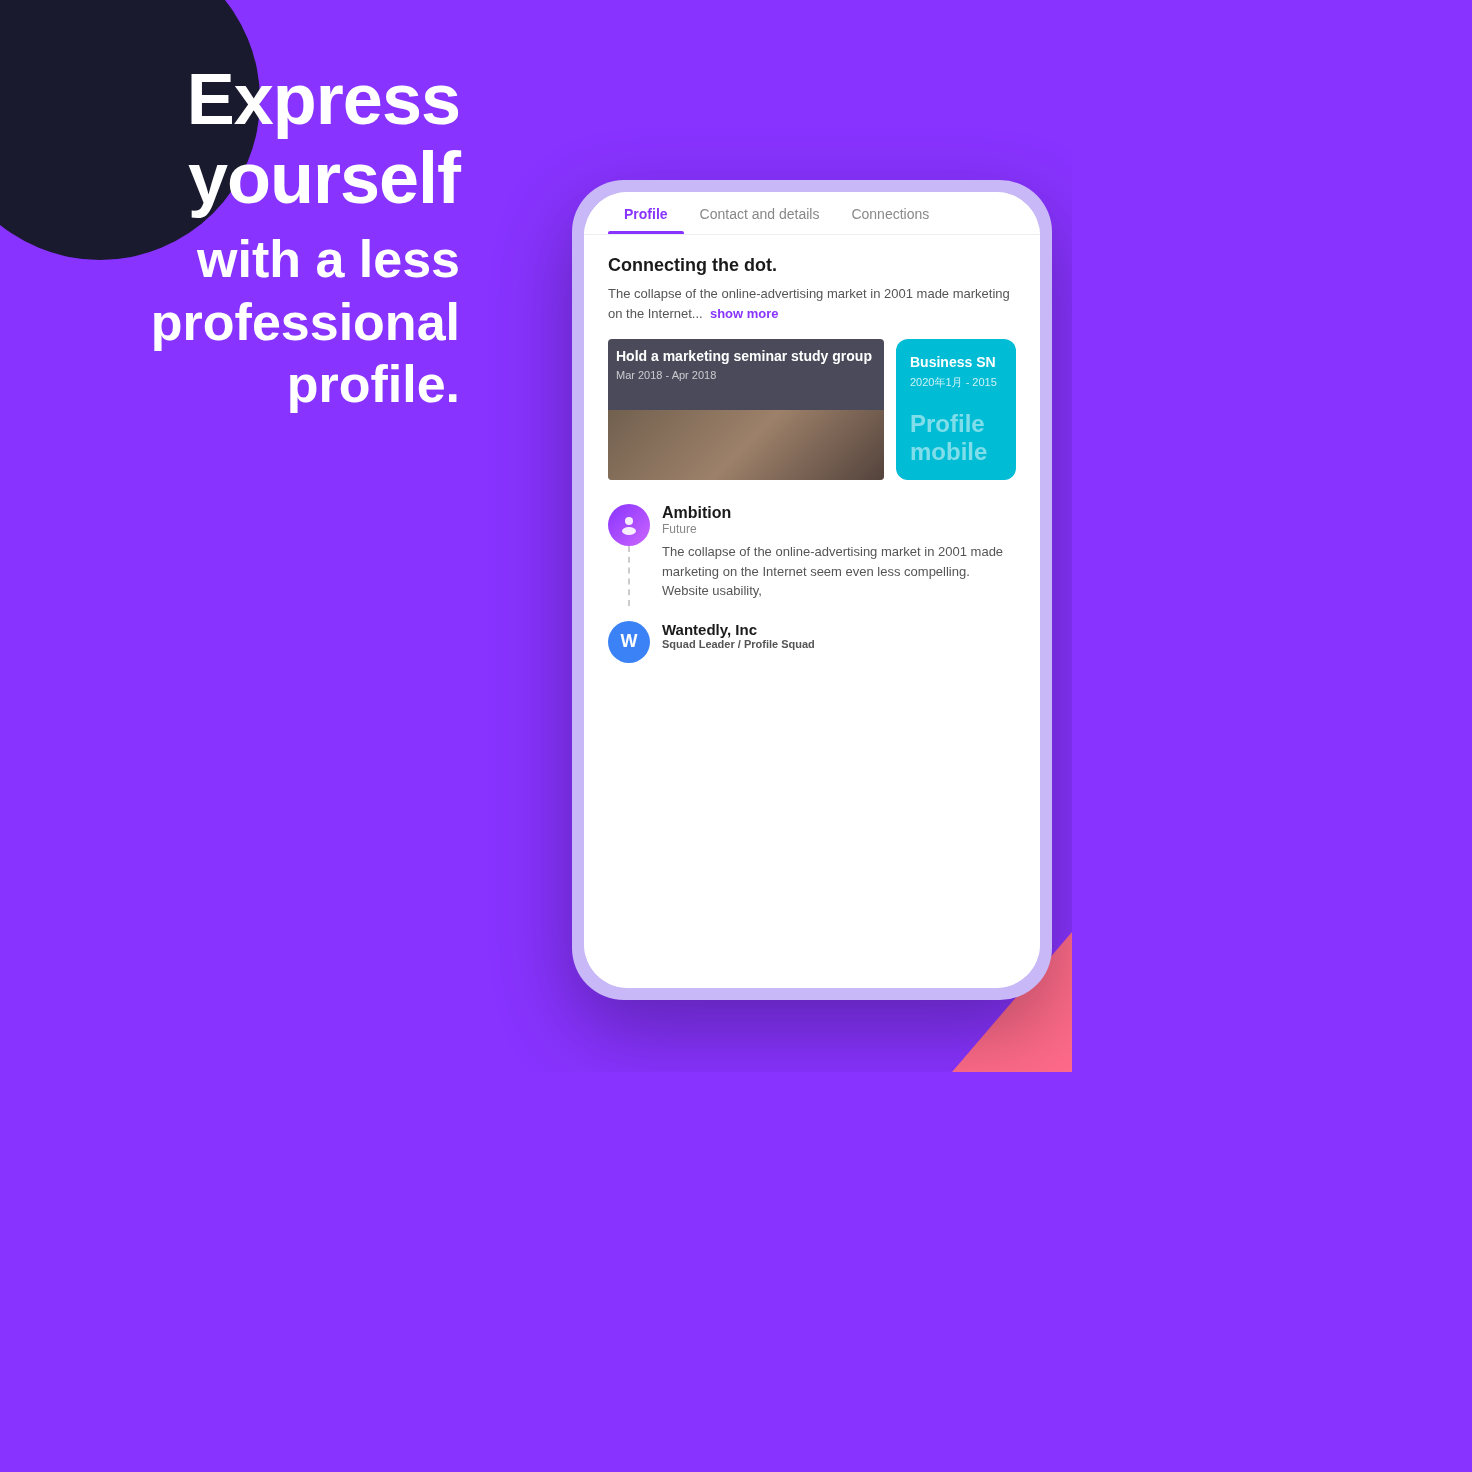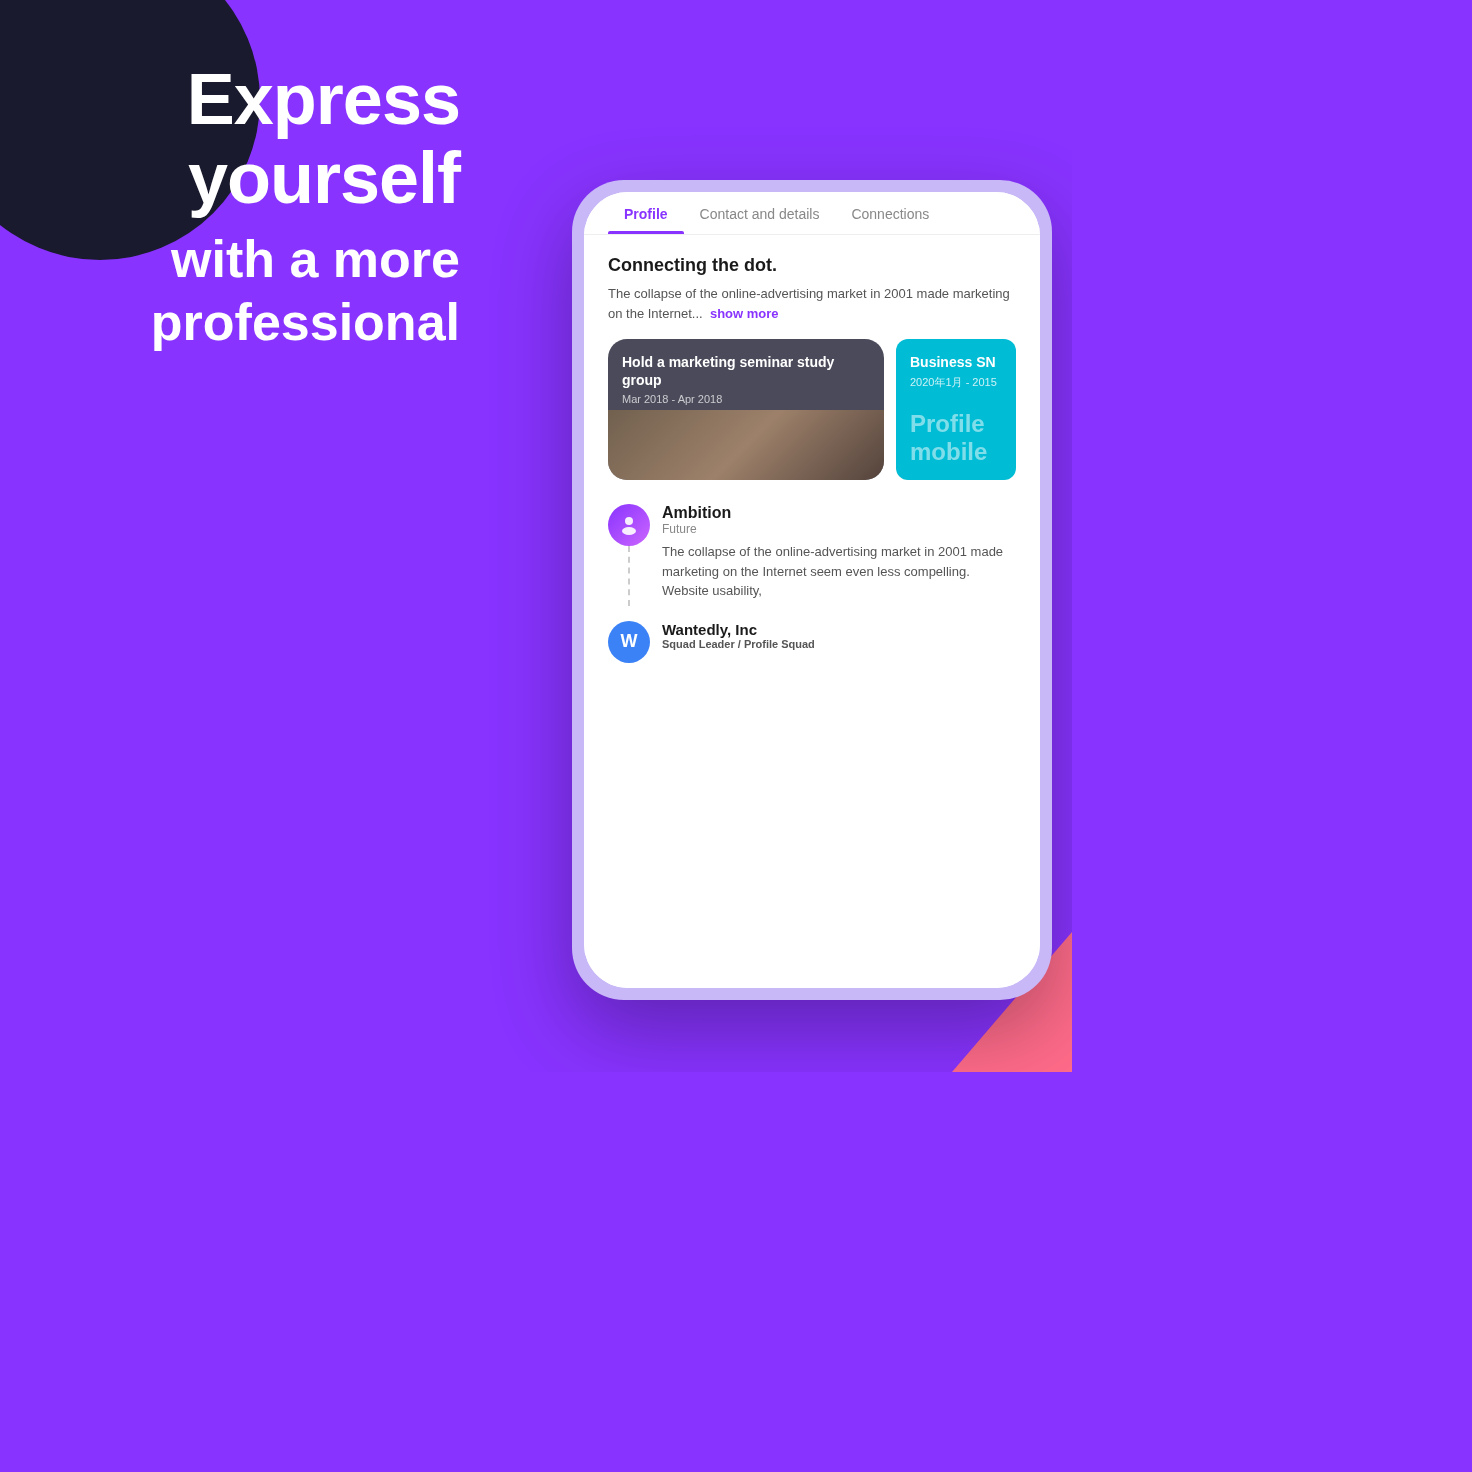--- a/index.html
+++ b/index.html
@@ -250,22 +250,22 @@
     .cards-row {
       display: flex;
       gap: 12px;
       margin-bottom: 20px;
       overflow: hidden;
     }
 
     .card-dark {
       flex: 1;
       background: #4a4a5a;
-      border-radius: 19px;
-      padding: 14px;
+      border-radius: 4px;
+      padding: 8px;
       min-height: 120px;
       position: relative;
       overflow: hidden;
     }
 
     .card-dark-img {
       position: absolute;
       bottom: 0;
       left: 0;
       right: 0;
@@ -400,22 +400,23 @@
 
 <div class="bg-circle"></div>
 <div class="bg-triangle"></div>
 
 <div class="hero-text">
   <div class="headline">
     <span>Express</span><br>
     <span>yourself</span>
   </div>
   <div class="subheadline">
-    <span>with a more</span><br>
+    <span>with a less</span><br>
     <span>professional</span><br>
+    <span>profile.</span>
   </div>
 </div>
 
 <div class="phone-wrapper">
   <div class="phone-outer">
     <div class="phone-inner">
 
 
       <div class="profile-tabs">
         <div class="tab-item active">

